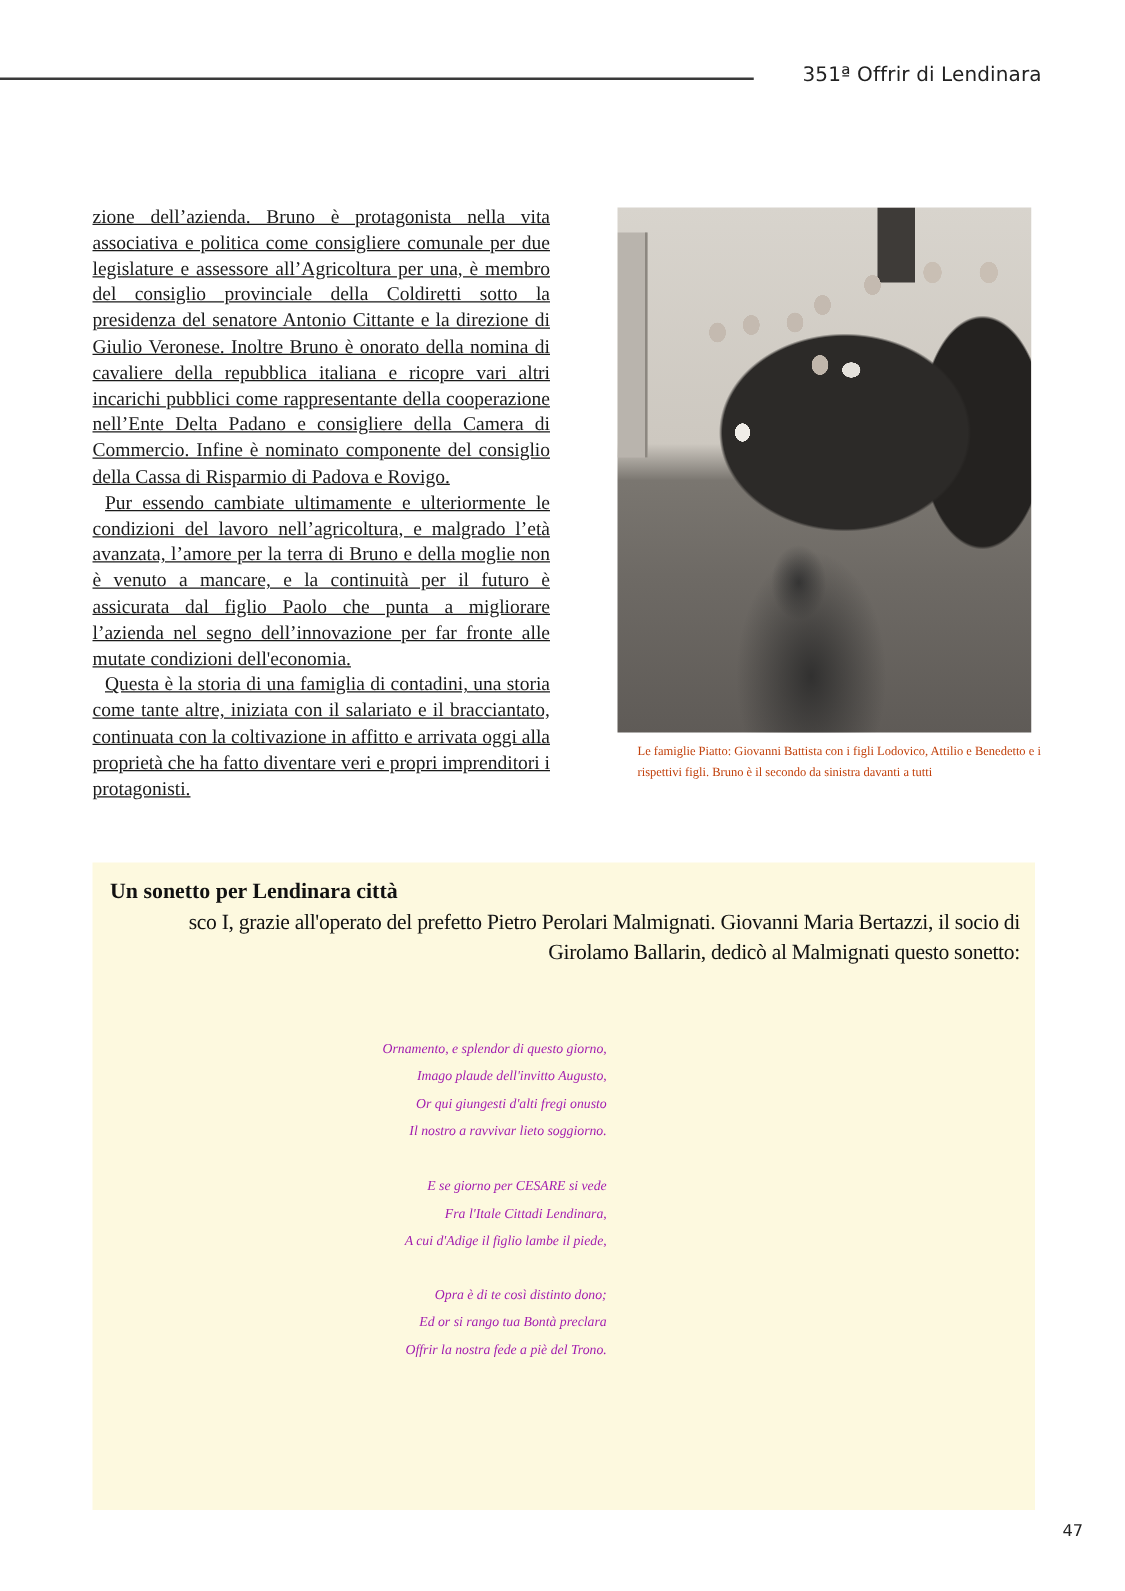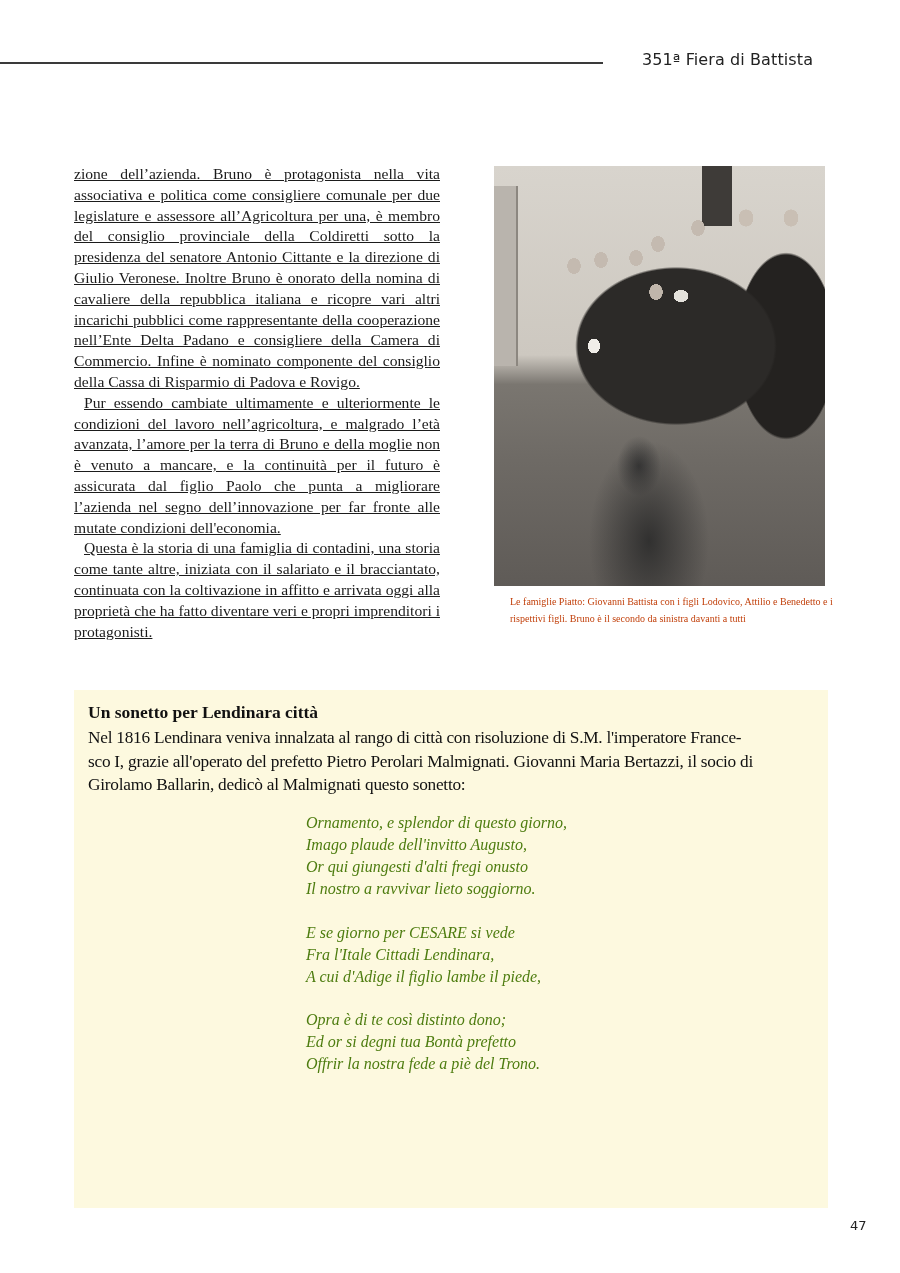--- a/index.html
+++ b/index.html
@@ -48,80 +48,80 @@
       radial-gradient(ellipse 140px 110px at 160px 150px, #2c2a28 70%, transparent 72%),
       radial-gradient(ellipse 70px 130px at 270px 150px, #242220 70%, transparent 72%);
   }
   .caption {
     position: absolute; left: 510px; top: 593px; width: 340px;
     font-size: 10px; line-height: 17px; color: #c2410c;
   }
   .sonnet-box {
     position: absolute; left: 74px; top: 690px; width: 754px; height: 518px;
     background: #fdf9df;
+    text-align: right;
   }
   .box-title {
     position: absolute; left: 14px; top: 12px;
     font-size: 17.5px; font-weight: bold; color: #111; white-space: nowrap;
   }
   .box-intro {
     position: absolute; left: 14px; top: 36px; width: 728px;
     font-size: 17.3px; line-height: 23.5px; color: #111; letter-spacing: -0.25px;
   }
   .box-intro span { display: block; white-space: nowrap; }
   .poem {
-    position: absolute; left: 232px; top: 122px;
-    font-style: italic; font-size: 16px; line-height: 22px; color: #4d7c0f;
+    position: absolute; left: 232px; top: 138px;
+    font-style: italic; font-size: 11px; line-height: 22px; color: #a21caf;
   }
   .stanza { margin-bottom: 21.5px; }
   .stanza div { white-space: nowrap; }
   .page-number {
     position: absolute; left: 850px; top: 1218px;
     font-family: "DejaVu Sans", "Liberation Sans", sans-serif; font-size: 13px; color: #222;
   }
 </style>
 </head>
 <body>
 
 <div class="header-rule"></div>
-<div class="header-title">351ª Fiera di Battista</div>
+<div class="header-title">351ª Offrir di Lendinara</div>
 
 <div class="body-col">
   <p>zione dell’azienda. Bruno è protagonista nella vita associativa e politica come consigliere comunale per due legislature e assessore all’Agricoltura per una, è membro del consiglio provinciale della Coldiretti sotto la presidenza del senatore Antonio Cittante e la direzione di Giulio Veronese. Inoltre Bruno è onorato della nomina di cavaliere della repubblica italiana e ricopre vari altri incarichi pubblici come rappresentante della cooperazione nell’Ente Delta Padano e consigliere della Camera di Commercio. Infine è nominato componente del consiglio della Cassa di Risparmio di Padova e Rovigo.</p>
   <p class="indent">Pur essendo cambiate ultimamente e ulteriormente le condizioni del lavoro nell’agricoltura, e malgrado l’età avanzata, l’amore per la terra di Bruno e della moglie non è venuto a mancare, e la continuità per il futuro è assicurata dal figlio Paolo che punta a migliorare l’azienda nel segno dell’innovazione per far fronte alle mutate condizioni dell'economia.</p>
   <p class="indent">Questa è la storia di una famiglia di contadini, una storia come tante altre, iniziata con il salariato e il bracciantato, continuata con la coltivazione in affitto e arrivata oggi alla proprietà che ha fatto diventare veri e propri imprenditori i protagonisti.</p>
 </div>
 
 <div class="photo" title="Black and white family group photograph">
   <div class="wall-door"></div>
   <div class="window"></div>
   <div class="group"></div>
 </div>
 <div class="caption">Le famiglie Piatto: Giovanni Battista con i figli Lodovico, Attilio e Benedetto e i rispettivi figli. Bruno è il secondo da sinistra davanti a tutti</div>
 
 <div class="sonnet-box">
   <div class="box-title">Un sonetto per Lendinara città</div>
   <div class="box-intro">
-    <span>Nel 1816 Lendinara veniva innalzata al rango di città con risoluzione di S.M. l'imperatore France-</span>
     <span>sco I, grazie all'operato del prefetto Pietro Perolari Malmignati. Giovanni Maria Bertazzi, il socio di</span>
     <span>Girolamo Ballarin, dedicò al Malmignati questo sonetto:</span>
   </div>
   <div class="poem">
     <div class="stanza">
       <div>Ornamento, e splendor di questo giorno,</div>
       <div>Imago plaude dell'invitto Augusto,</div>
       <div>Or qui giungesti d'alti fregi onusto</div>
       <div>Il nostro a ravvivar lieto soggiorno.</div>
     </div>
     <div class="stanza">
       <div>E se giorno per CESARE si vede</div>
       <div>Fra l'Itale Cittadi Lendinara,</div>
       <div>A cui d'Adige il figlio lambe il piede,</div>
     </div>
     <div class="stanza">
       <div>Opra è di te così distinto dono;</div>
-      <div>Ed or si degni tua Bontà prefetto</div>
+      <div>Ed or si rango tua Bontà preclara</div>
       <div>Offrir la nostra fede a piè del Trono.</div>
     </div>
   </div>
 </div>
 
 <div class="page-number">47</div>
 
 </body></html>

